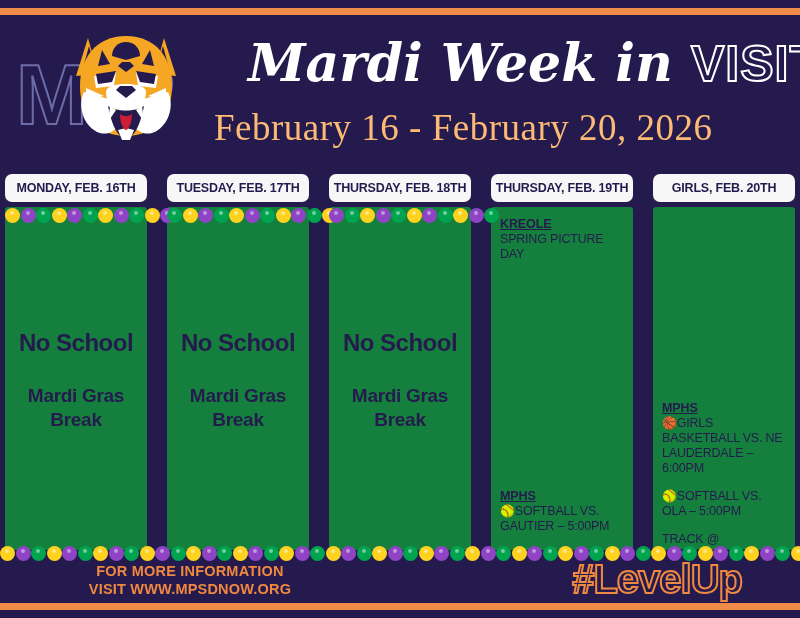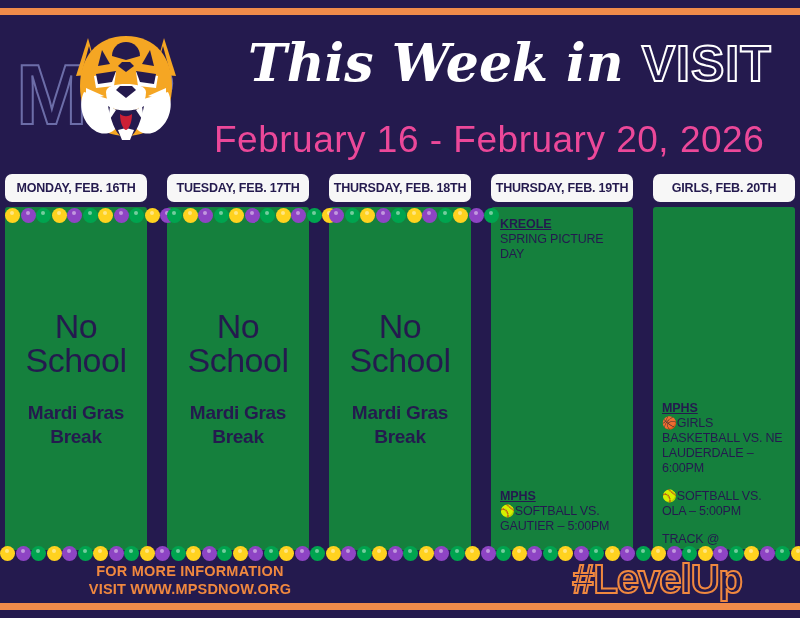--- a/index.html
+++ b/index.html
@@ -62,26 +62,25 @@
     -webkit-text-stroke: 2px #ffffff;
     font-family: "Liberation Sans", sans-serif;
     font-style: normal;
     font-weight: bold;
     font-size: 50px;
     letter-spacing: 1px;
   }
   .title-dates {
     position: absolute; left: 214px; top: 88px;
     width: 580px; height: 46px;
-    color: #ec4899;
-    font-family: Liberation Sans, sans-serif;
+    color: #fdba74;
+    font-family: Liberation Serif, serif;
     font-size: 37px; line-height: 44px;
     letter-spacing: 0.5px;
     white-space: nowrap;
-    margin-top: 12px;
   }
 
   
   .grid {
     position: absolute; left: 5px; top: 174px;
     width: 790px; height: 376px;
     display: flex;
     gap: 20px;
   }
   .col {
@@ -134,22 +133,22 @@
   
   .noschool {
     position: absolute; left: 0; top: 50%;
     transform: translateY(-50%);
     width: 100%;
     text-align: center;
     color: #241a4e;
   }
   .noschool .big {
     font-family: "Liberation Sans Narrow", "Liberation Sans", sans-serif;
-    font-weight: normal;
-    font-size: 34px; line-height: 34px;
+    font-weight: bold;
+    font-size: 24px; line-height: 34px;
     letter-spacing: -0.5px;
   }
   .noschool .small {
     font-family: "Liberation Sans Narrow", "Liberation Sans", sans-serif;
     font-weight: bold;
     font-size: 19px; line-height: 24px;
     margin-top: 24px;
     letter-spacing: -0.3px;
   }
 
@@ -254,21 +253,21 @@
         <path d="M50 100 L58 98 L66 100 L62 110 L54 110 Z" fill="#ffffff"></path>
 
         <path d="M52 84 C52 94 56 100 58 100 C60 100 64 94 64 84 C60 87 56 87 52 84 Z" fill="#cc1f35"></path>
 
         <path d="M18 58 L36 66 L18 70 Z" fill="#ffffff"></path>
         <path d="M98 58 L80 66 L98 70 Z" fill="#ffffff"></path>
       </svg>
     </div>
 
     <div class="title-script">
-      <span>This Week in</span>
+      <span>Mardi Week in</span>
       <span class="mpsd">VISIT</span>
     </div>
 
     <div class="title-dates">February 16 - February 20, 2026</div>
   </div>
 
   <div class="grid" id="grid">
       <div class="col">
         <div class="day-head">MONDAY, FEB. 16TH</div>
         <div class="col-body">

